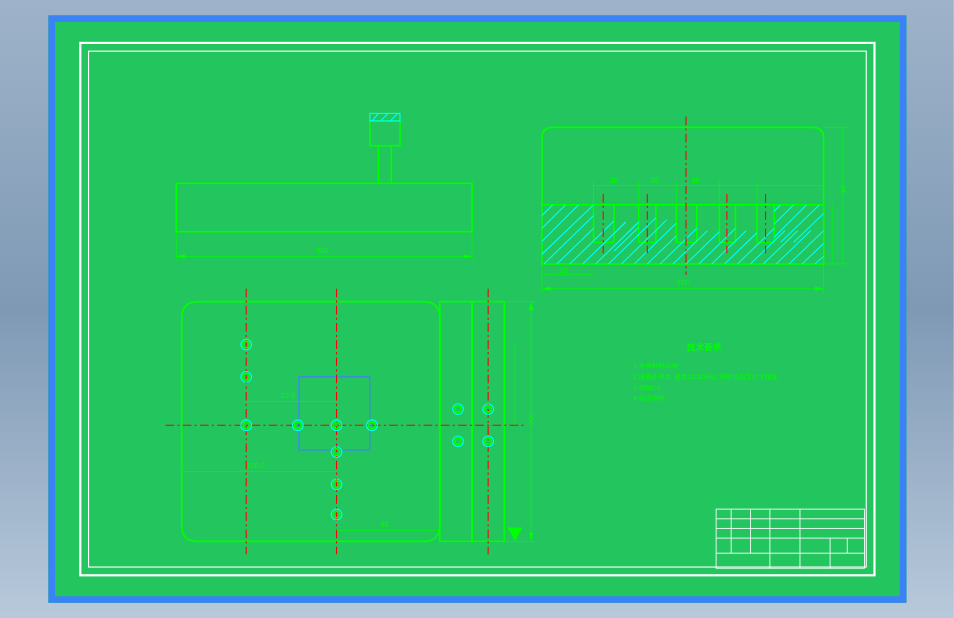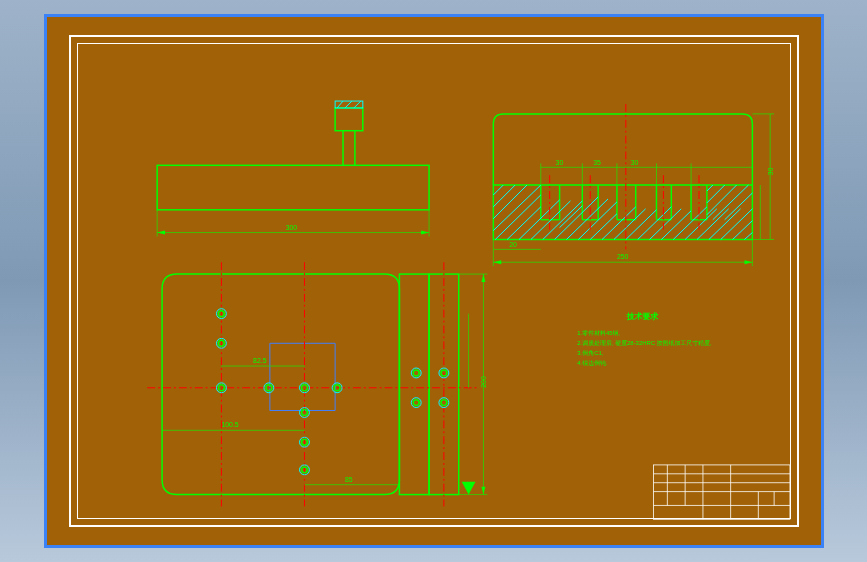--- a/index.html
+++ b/index.html
@@ -1,17 +1,17 @@
 <!DOCTYPE html>
 <html><head>
 <meta charset="utf-8">
 <style>
 *{margin:0;padding:0;box-sizing:border-box}
 body{width:867px;height:562px;background:linear-gradient(to bottom,#9eb3c9 0%,#7f99b5 50%,#b8c9db 100%);font-family:Arial,sans-serif;position:relative}
-.frame{position:absolute;top:14px;left:44px;width:780px;height:534px;background:#a16207;border:3px solid #3b82f6}
+.frame{position:absolute;top:14px;left:44px;width:780px;height:534px;background:#22c55e;border:6px solid #3b82f6}
 .border-outer{position:absolute;top:18px;left:22px;right:22px;bottom:18px;border:2px solid #fff}
 .border-inner{position:absolute;top:26px;left:30px;right:30px;bottom:26px;border:1px solid #fff}
 svg{position:absolute;top:0;left:0;width:100%;height:100%}
 .gw{stroke:#00ff00;fill:none;stroke-width:1.5}
 .c{stroke:#00ffff;fill:none;stroke-width:1}
 .r{stroke:#ff0000;fill:none;stroke-width:1;stroke-dasharray:8 3 2 3}
 .w{stroke:#fff;fill:none;stroke-width:0.8}
 .bl{stroke:#4080ff;fill:none;stroke-width:1}
 .dim{stroke:#00ff00;fill:none;stroke-width:0.6}
 .dimtxt{fill:#00ff00;font-size:7px;font-family:Arial}

